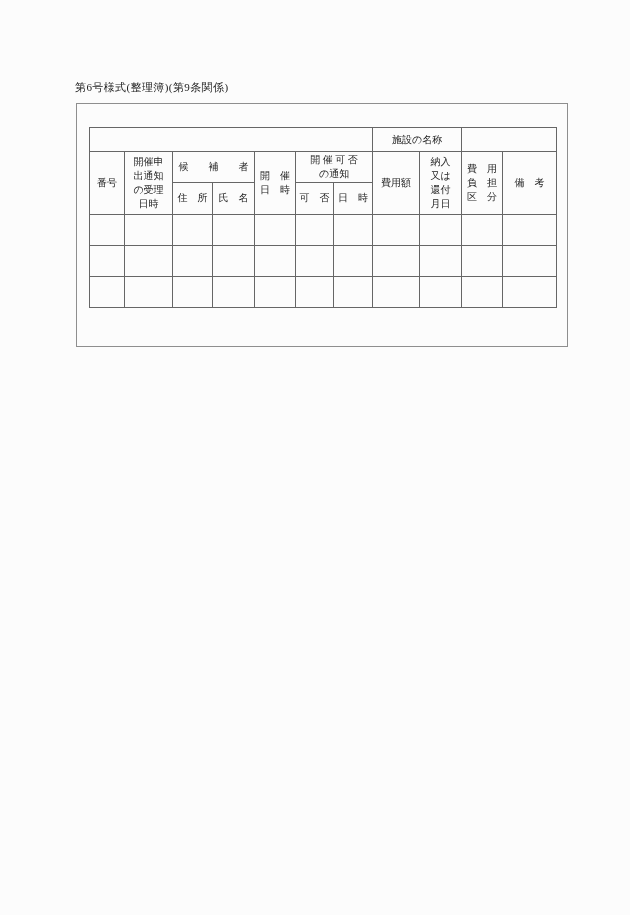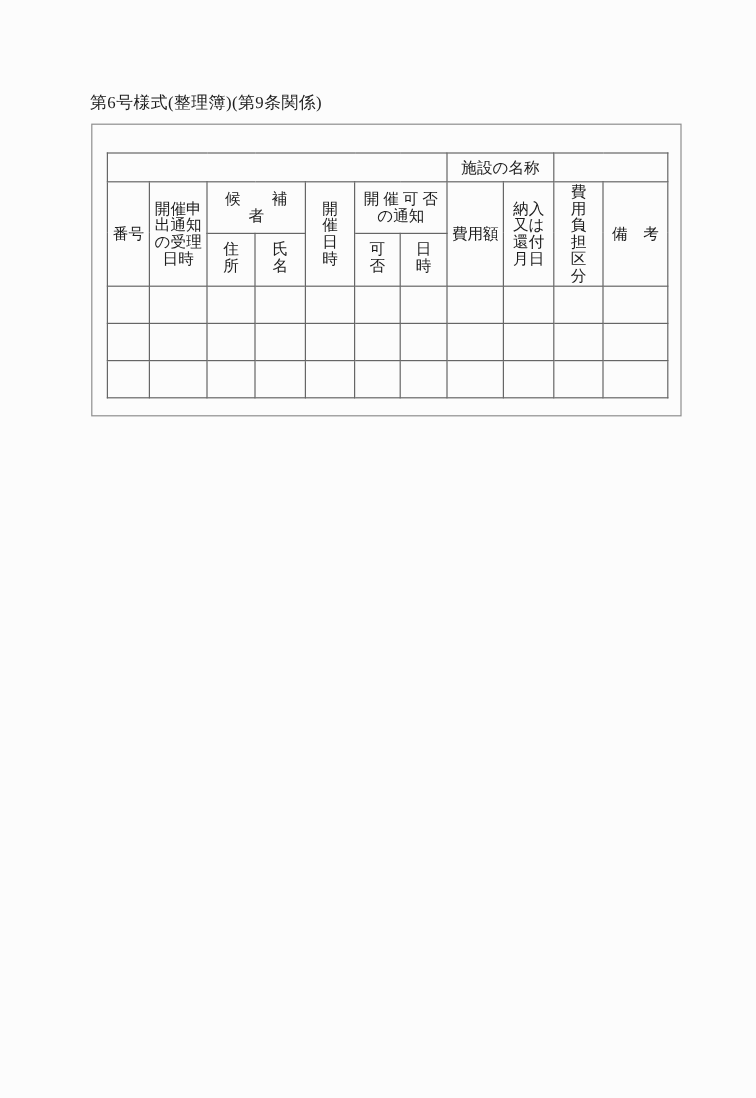--- a/index.html
+++ b/index.html
@@ -13,21 +13,21 @@
     height: 915px;
     background: #fcfcfc;
     font-family: "Liberation Serif", "DejaVu Serif", serif;
     color: #1c1c1c;
     overflow: hidden;
   }
   .doc-title {
     position: absolute;
     left: 75px;
     top: 80px;
-    font-size: 14px;
+    font-size: 11px;
     line-height: 14px;
     letter-spacing: 0.4px;
     white-space: nowrap;
     font-family: Liberation Serif, serif;
   }
   .outer-box {
     position: absolute;
     left: 76px;
     top: 103px;
     width: 490px;
@@ -37,21 +37,21 @@
   table.form-table {
     position: absolute;
     left: 12px;
     top: 23px;
     width: 468px;
     border-collapse: collapse;
     table-layout: fixed;
   }
   table.form-table td {
     border: 1px solid #666;
-    font-size: 13px;
+    font-size: 10px;
     line-height: 14px;
     text-align: center;
     vertical-align: middle;
     padding: 1px 2px;
     overflow: hidden;
   }
   td.void {
     border: none;
   }
   td.pre {

